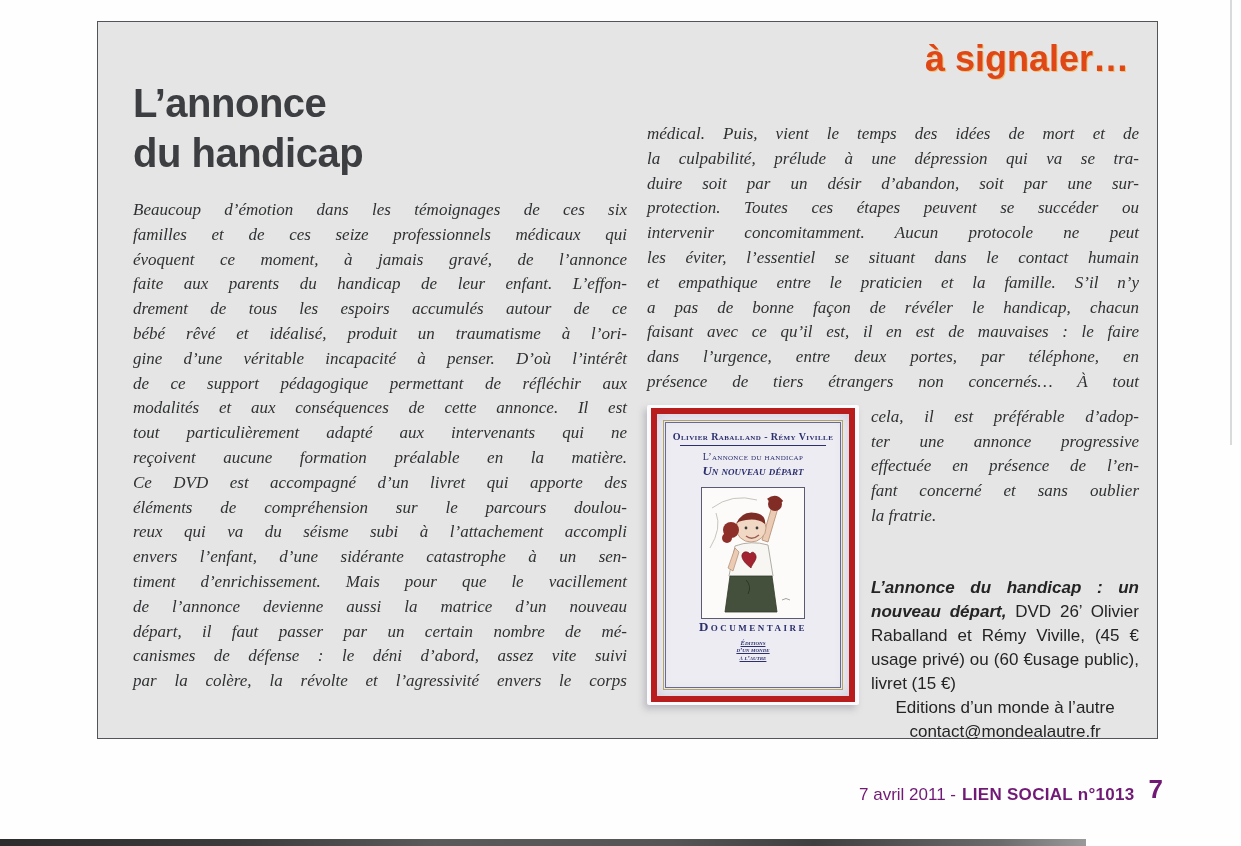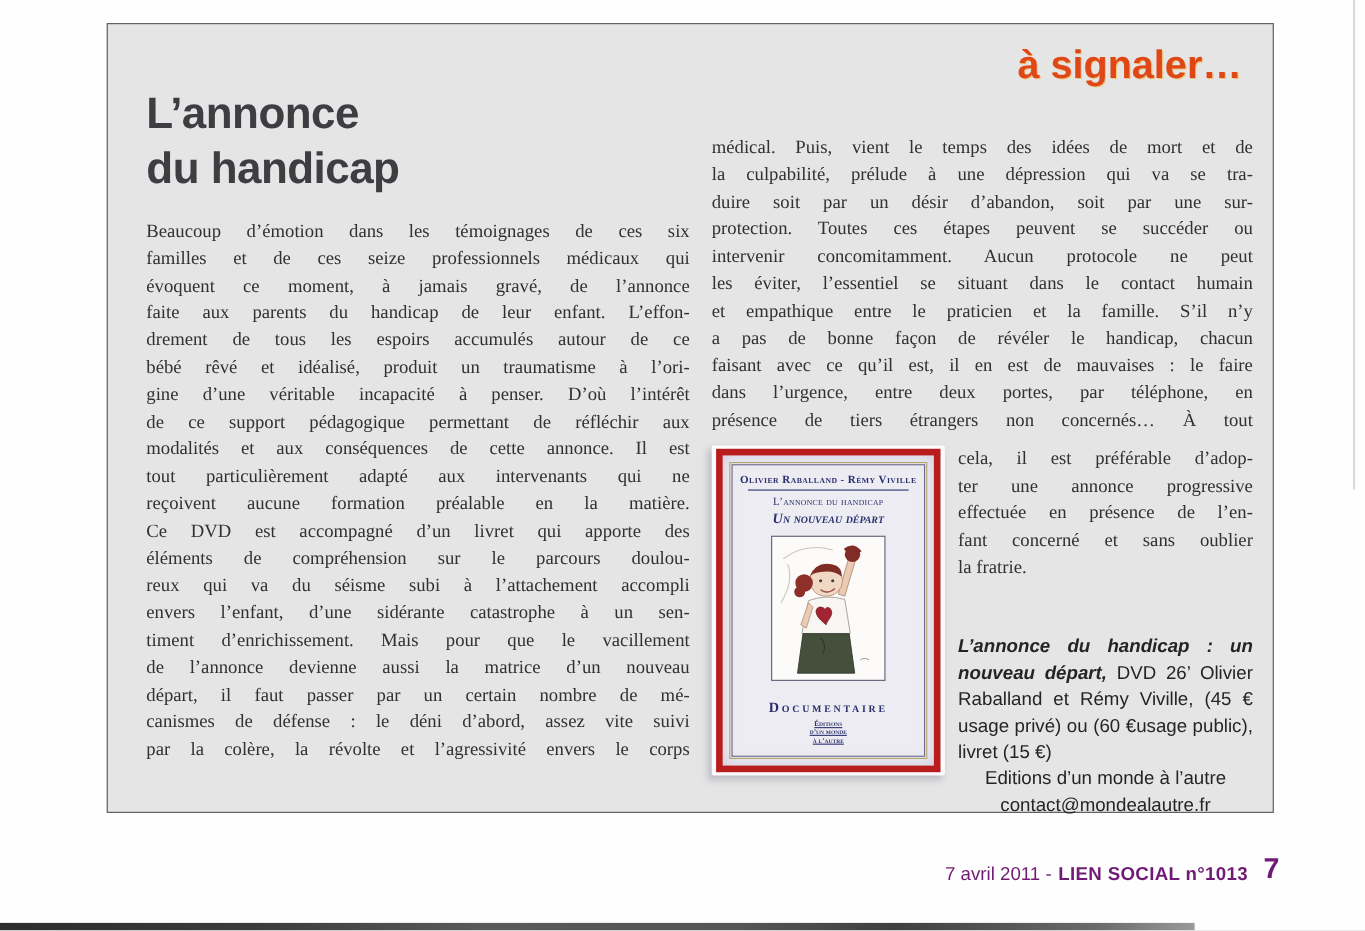--- a/index.html
+++ b/index.html
@@ -21,21 +21,21 @@
     position:absolute;left:35px;top:56px;
     font-size:40px;line-height:50px;font-weight:bold;color:#3d3e42;
     letter-spacing:-0.5px;
   }
   
   .serif{font-family:"Liberation Serif",serif;color:#2f3133;}
   .col-left{position:absolute;left:35px;top:176px;width:494px;}
   .col-right{position:absolute;left:549px;top:100px;width:492px;}
   .tline{
     font-size:17px;line-height:24.8px;
-    text-align:justify;text-align-last:justify;white-space:nowrap;
+    text-align:justify;text-align-last:justify;white-space:nowrap;font-style:italic;
   }
   .narrow .tline{white-space:normal;}
   .narrow .tline:last-child{text-align-last:left;}
   .wrap-row{display:flex;margin-top:10px;}
   .sub-col{flex:1;margin-left:12px;min-width:0;}
   
   .dvd-photo{
     width:212px;height:300px;flex:0 0 212px;background:#fbfbfd;
     box-shadow:-3px 4px 7px rgba(110,110,130,.35);border-radius:2px;
     display:flex;align-items:center;justify-content:center;
@@ -49,21 +49,21 @@
   .dvd-frame{position:absolute;inset:6px;border:1px solid #b3a465;pointer-events:none;}
   .dvd-frame2{position:absolute;inset:8px;border:1px solid #6a6a8c;pointer-events:none;}
   .dvd-authors{margin-top:17px;font-size:10px;font-weight:bold;font-variant:small-caps;letter-spacing:.4px;}
   .dvd-rule{width:146px;height:1px;background:#2b2f6e;margin:3px auto 5px;}
   .dvd-title{font-size:10px;font-weight:normal;font-variant:small-caps;letter-spacing:.3px;}
   .dvd-subtitle{font-size:13px;font-weight:bold;font-style:italic;font-variant:small-caps;margin-top:1px;}
   .dvd-illustration{
     width:104px;height:132px;margin:8px auto 0;background:#fcfbf9;
     border:1px solid #5a5a72;box-sizing:border-box;overflow:hidden;
   }
-  .dvd-genre{font-size:13px;font-weight:bold;font-variant:small-caps;letter-spacing:2.5px;margin-top:16px;}
+  .dvd-genre{font-size:13px;font-weight:bold;font-variant:small-caps;letter-spacing:2.5px;margin-top:0;}
   .dvd-publisher{margin-top:4px;}
   .dvd-publisher .tline{
     font-size:6.5px;line-height:7.5px;font-weight:bold;font-variant:small-caps;
     text-align:center;text-align-last:center;text-decoration:underline;white-space:normal;
   }
   
   .caption{margin-top:47px;color:#242424;font-size:17px;line-height:24px;}
   .cap-flow{margin:0;text-align:justify;}
   .cap-bold{font-weight:bold;font-style:italic;margin-top:40px;}
   .cap-line{text-align:center;}

